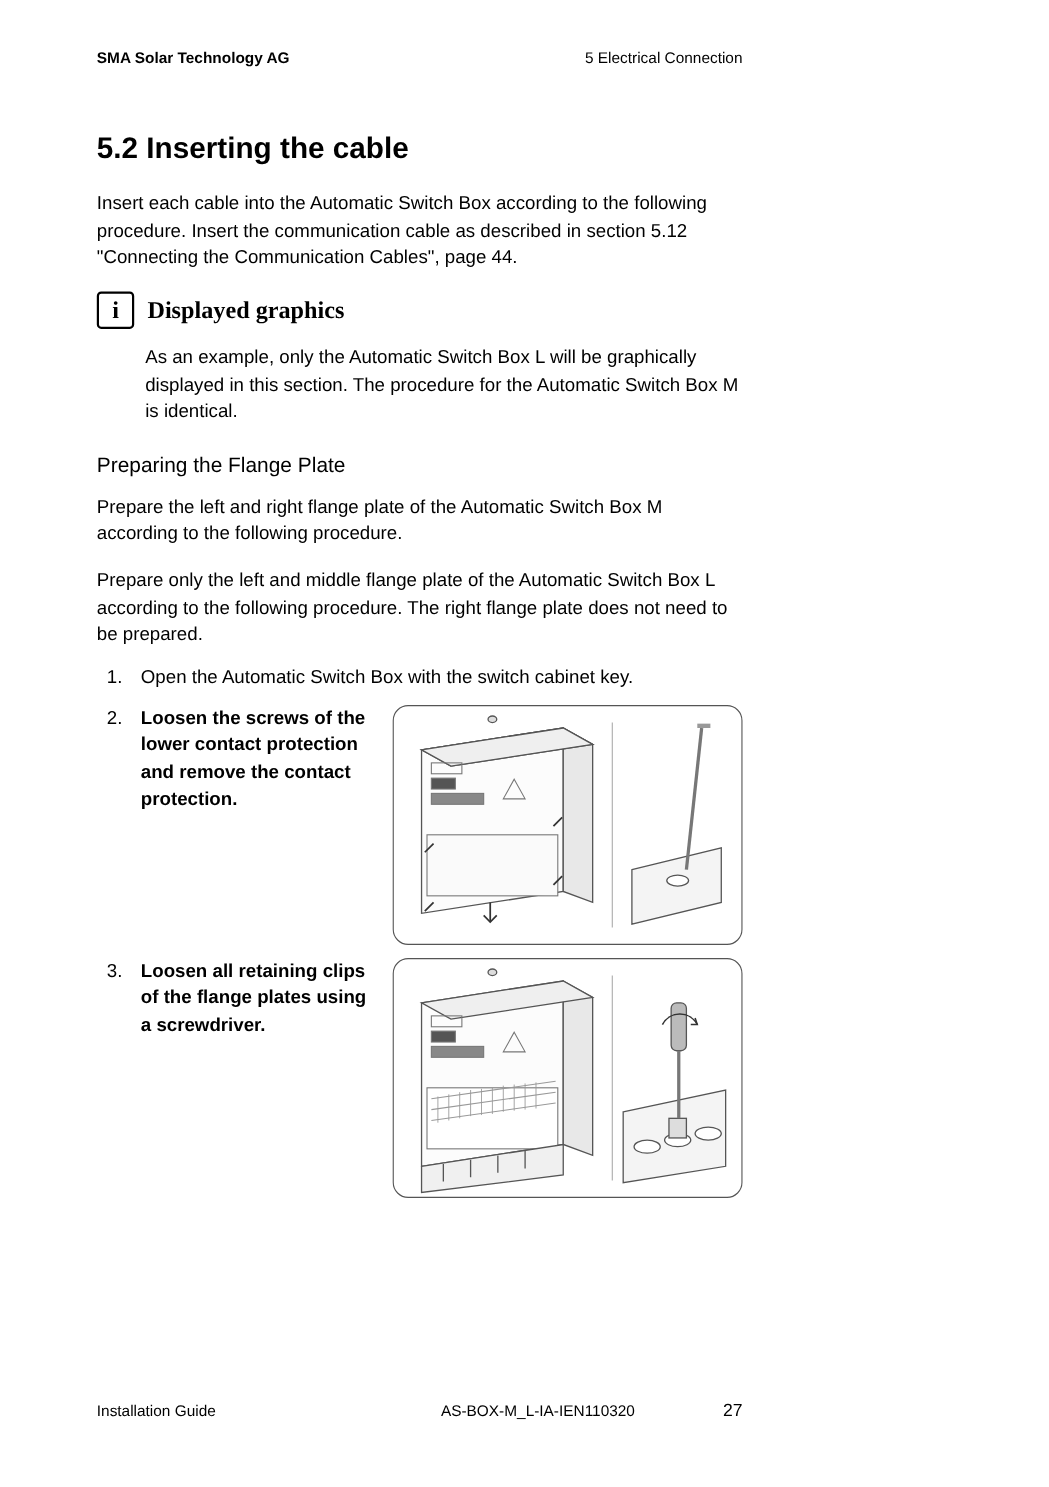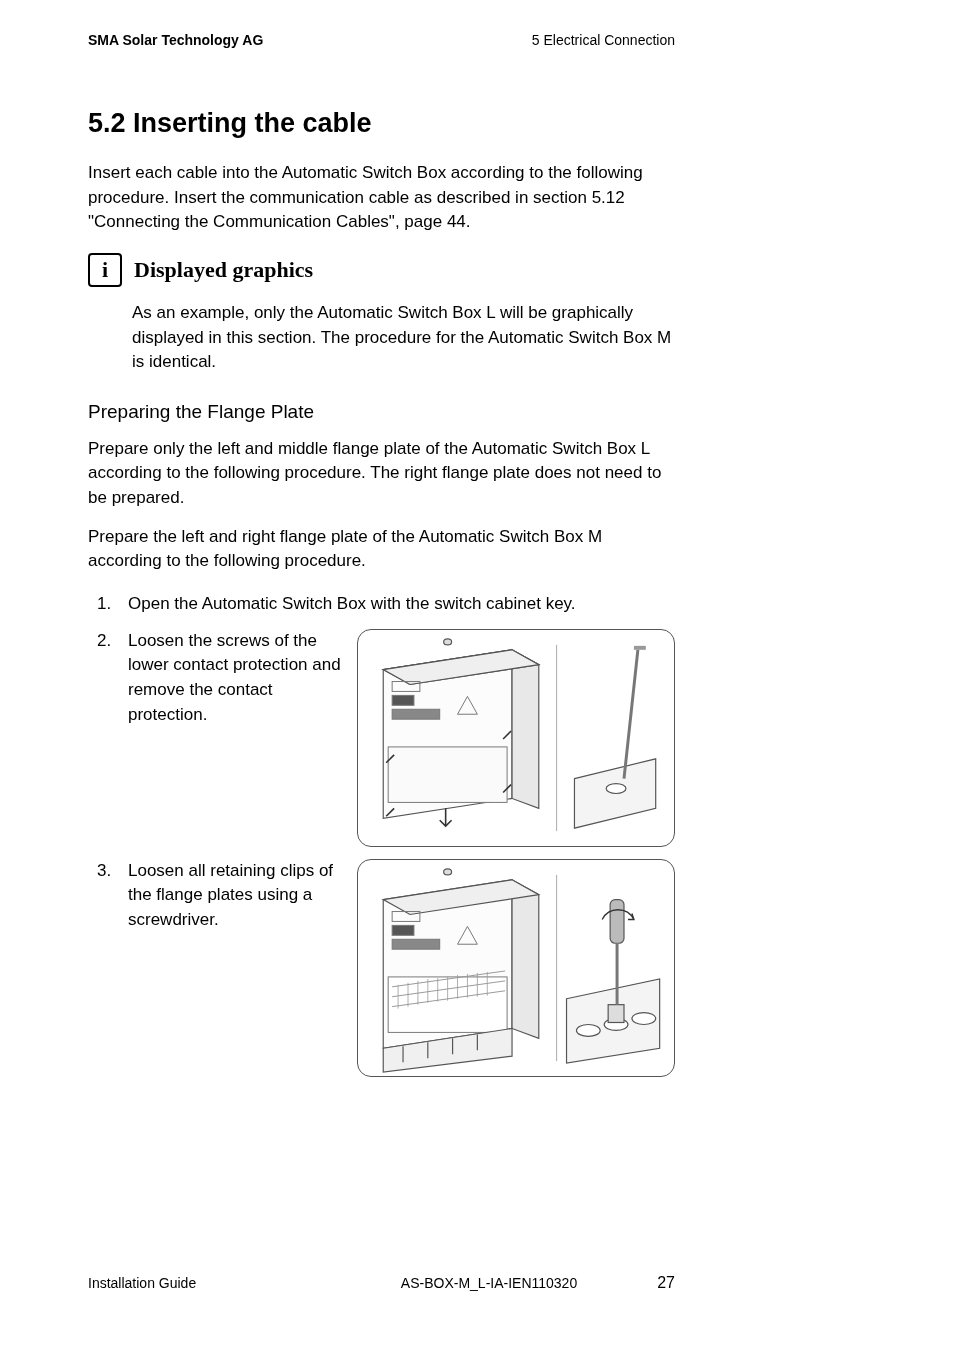--- a/index.html
+++ b/index.html
@@ -8,21 +8,21 @@
     padding: 0;
     width: 954px;
     height: 1352px;
     font-family: Arial, Helvetica, sans-serif;
     color: #000;
     background: #fff;
     position: relative;
   }
   .page {
     box-sizing: border-box;
-    padding: 32px 85px 50px 88px;
+    padding: 44px 85px 50px 88px;
     width: 760px;
     height: 1352px;
     position: relative;
   }
   .header-row {
     display: flex;
     justify-content: space-between;
     font-size: 14px;
     margin-bottom: 60px;
   }
@@ -83,20 +83,21 @@
     padding-left: 28px;
     margin: 0;
   }
   ol.steps > li {
     padding-left: 12px;
     margin-bottom: 12px;
   }
   .step-row {
     display: flex;
     align-items: flex-start;
+    font-weight: bold;
   }
   .step-text {
     flex: 1;
     padding-right: 16px;
   }
   .figure {
     width: 318px;
     height: 218px;
     border: 1.5px solid #555;
     border-radius: 14px;
@@ -139,22 +140,22 @@
 
   <p class="body">Insert each cable into the Automatic Switch Box according to the following procedure. Insert the communication cable as described in section 5.12 "Connecting the Communication Cables", page 44.</p>
 
   <div class="info-box">
     <div class="info-icon">i</div>
     <div class="info-title">Displayed graphics</div>
   </div>
   <p class="info-body">As an example, only the Automatic Switch Box L will be graphically displayed in this section. The procedure for the Automatic Switch Box M is identical.</p>
 
   <h2 class="subhead">Preparing the Flange Plate</h2>
+  <p class="body">Prepare the left and right flange plate of the Automatic Switch Box M according to the following procedure.</p>
   <p class="body" style="margin-bottom:14px">Prepare only the left and middle flange plate of the Automatic Switch Box L according to the following procedure. The right flange plate does not need to be prepared.</p>
-  <p class="body">Prepare the left and right flange plate of the Automatic Switch Box M according to the following procedure.</p>
 
   <ol class="steps">
     <li>
       <span>Open the Automatic Switch Box with the switch cabinet key.</span>
     </li>
     <li>
       <div class="step-row">
         <div class="step-text">Loosen the screws of the lower contact protection and remove the contact protection.</div>
         <div class="figure">
           <svg viewBox="0 0 318 218">

